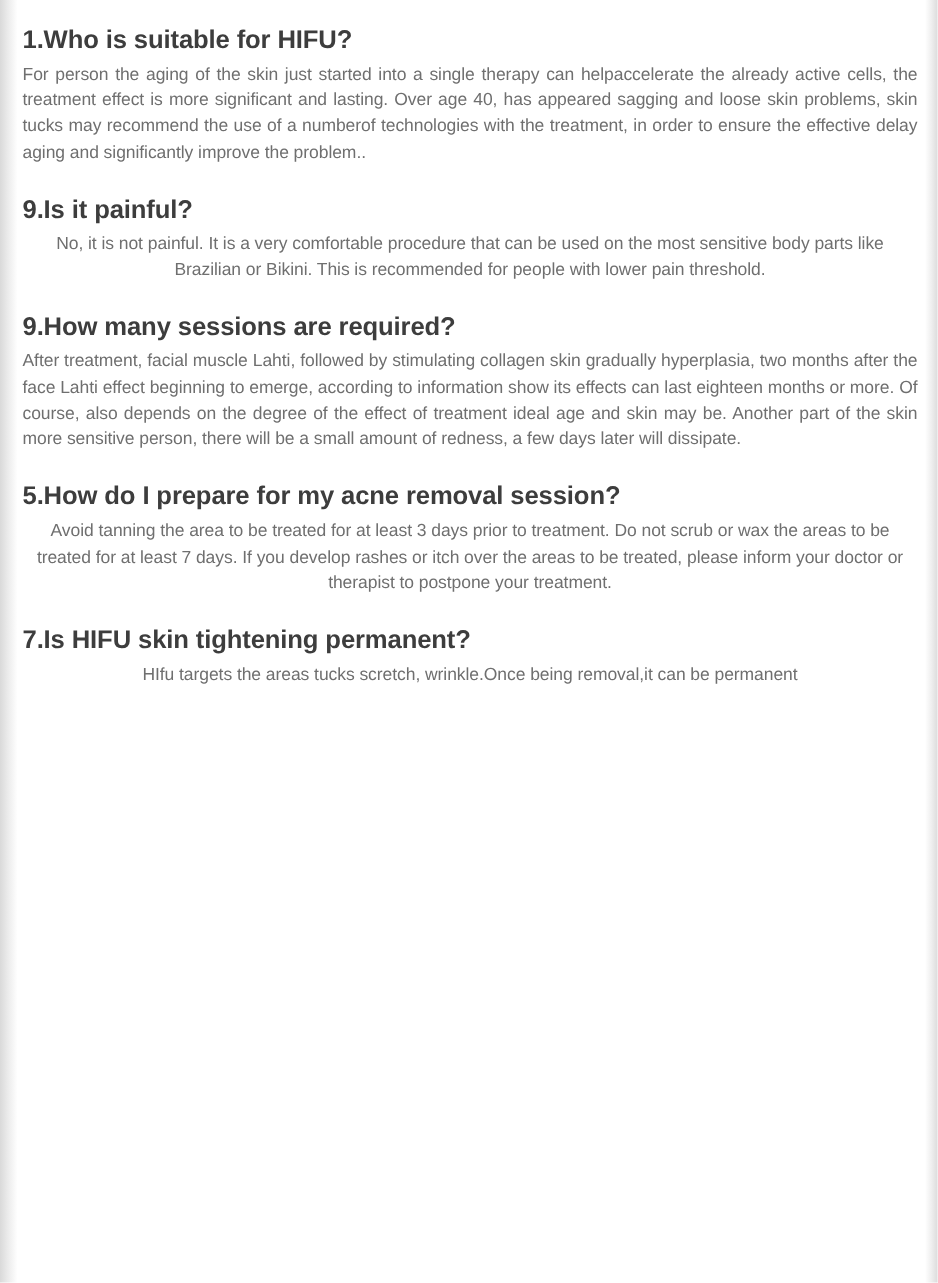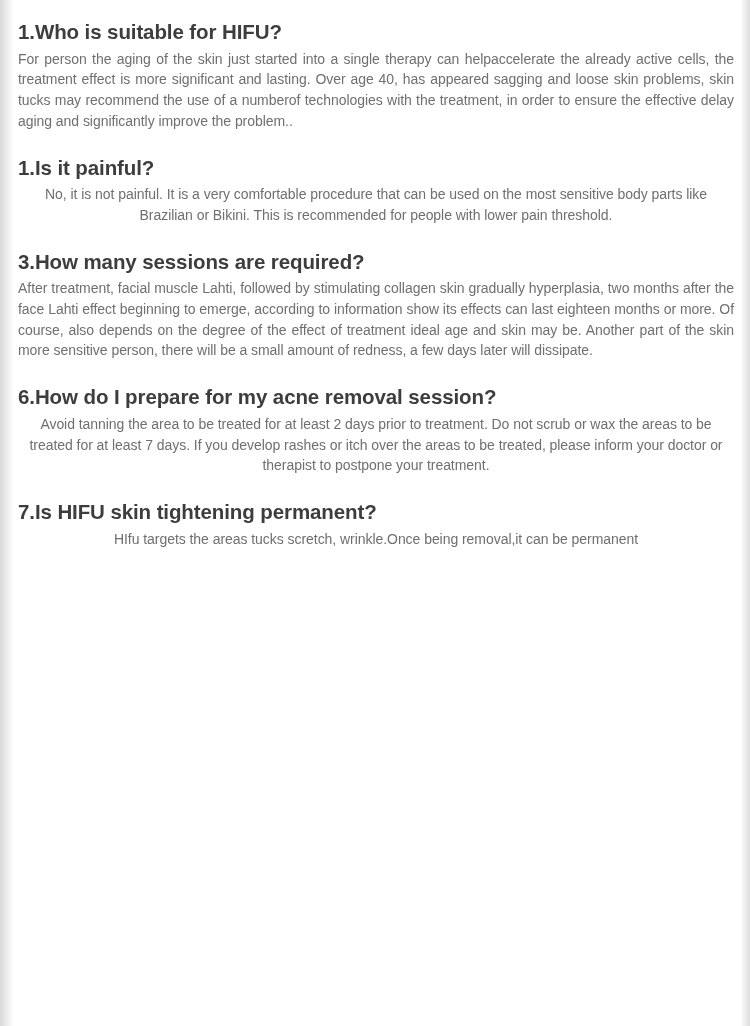--- a/index.html
+++ b/index.html
@@ -74,32 +74,32 @@
   <div class="edge-right"></div>
 
   <div class="content">
 
     <div class="faq-item">
       <p class="q">1.Who is suitable for HIFU?</p>
       <p class="a">For  person the aging of the skin just started into a single therapy can helpaccelerate the already active cells, the treatment effect is more significant and lasting.  Over age 40, has appeared sagging and loose skin  problems,  skin tucks  may recommend  the use  of  a  numberof technologies with the treatment, in order to ensure the effective delay aging and significantly improve the problem..</p>
     </div>
 
     <div class="faq-item">
-      <p class="q">1.Is it painful?</p>
+      <p class="q">9.Is it painful?</p>
       <p class="a nojustify">No, it is not painful. It is a very comfortable procedure that can be used on the most sensitive body parts like Brazilian or Bikini. This is recommended for people with lower pain threshold.</p>
     </div>
 
     <div class="faq-item">
-      <p class="q">3.How many sessions are required?</p>
+      <p class="q">9.How many sessions are required?</p>
       <p class="a">After treatment, facial muscle Lahti, followed by stimulating collagen skin  gradually  hyperplasia,  two months after the face Lahti effect beginning to emerge, according to information show its effects can last eighteen months or more. Of course, also depends on the degree of the effect of treatment ideal age and skin may be. Another part of the skin more sensitive person, there will be a small amount of redness, a few days later will dissipate.</p>
     </div>
 
     <div class="faq-item">
-      <p class="q">6.How do I prepare for my acne removal session?</p>
-      <p class="a nojustify">Avoid tanning the area to be treated for at least 2 days prior to treatment. Do not scrub or wax the areas to be treated for at least 7 days. If you develop rashes or itch over the areas to be treated, please inform your doctor or therapist to postpone your treatment.</p>
+      <p class="q">5.How do I prepare for my acne removal session?</p>
+      <p class="a nojustify">Avoid tanning the area to be treated for at least 3 days prior to treatment. Do not scrub or wax the areas to be treated for at least 7 days. If you develop rashes or itch over the areas to be treated, please inform your doctor or therapist to postpone your treatment.</p>
     </div>
 
     <div class="faq-item">
       <p class="q">7.Is HIFU skin tightening  permanent?</p>
       <p class="a nojustify">HIfu targets the areas tucks scretch, wrinkle.Once being removal,it can be permanent</p>
     </div>
 
   </div>
 </div>
 

